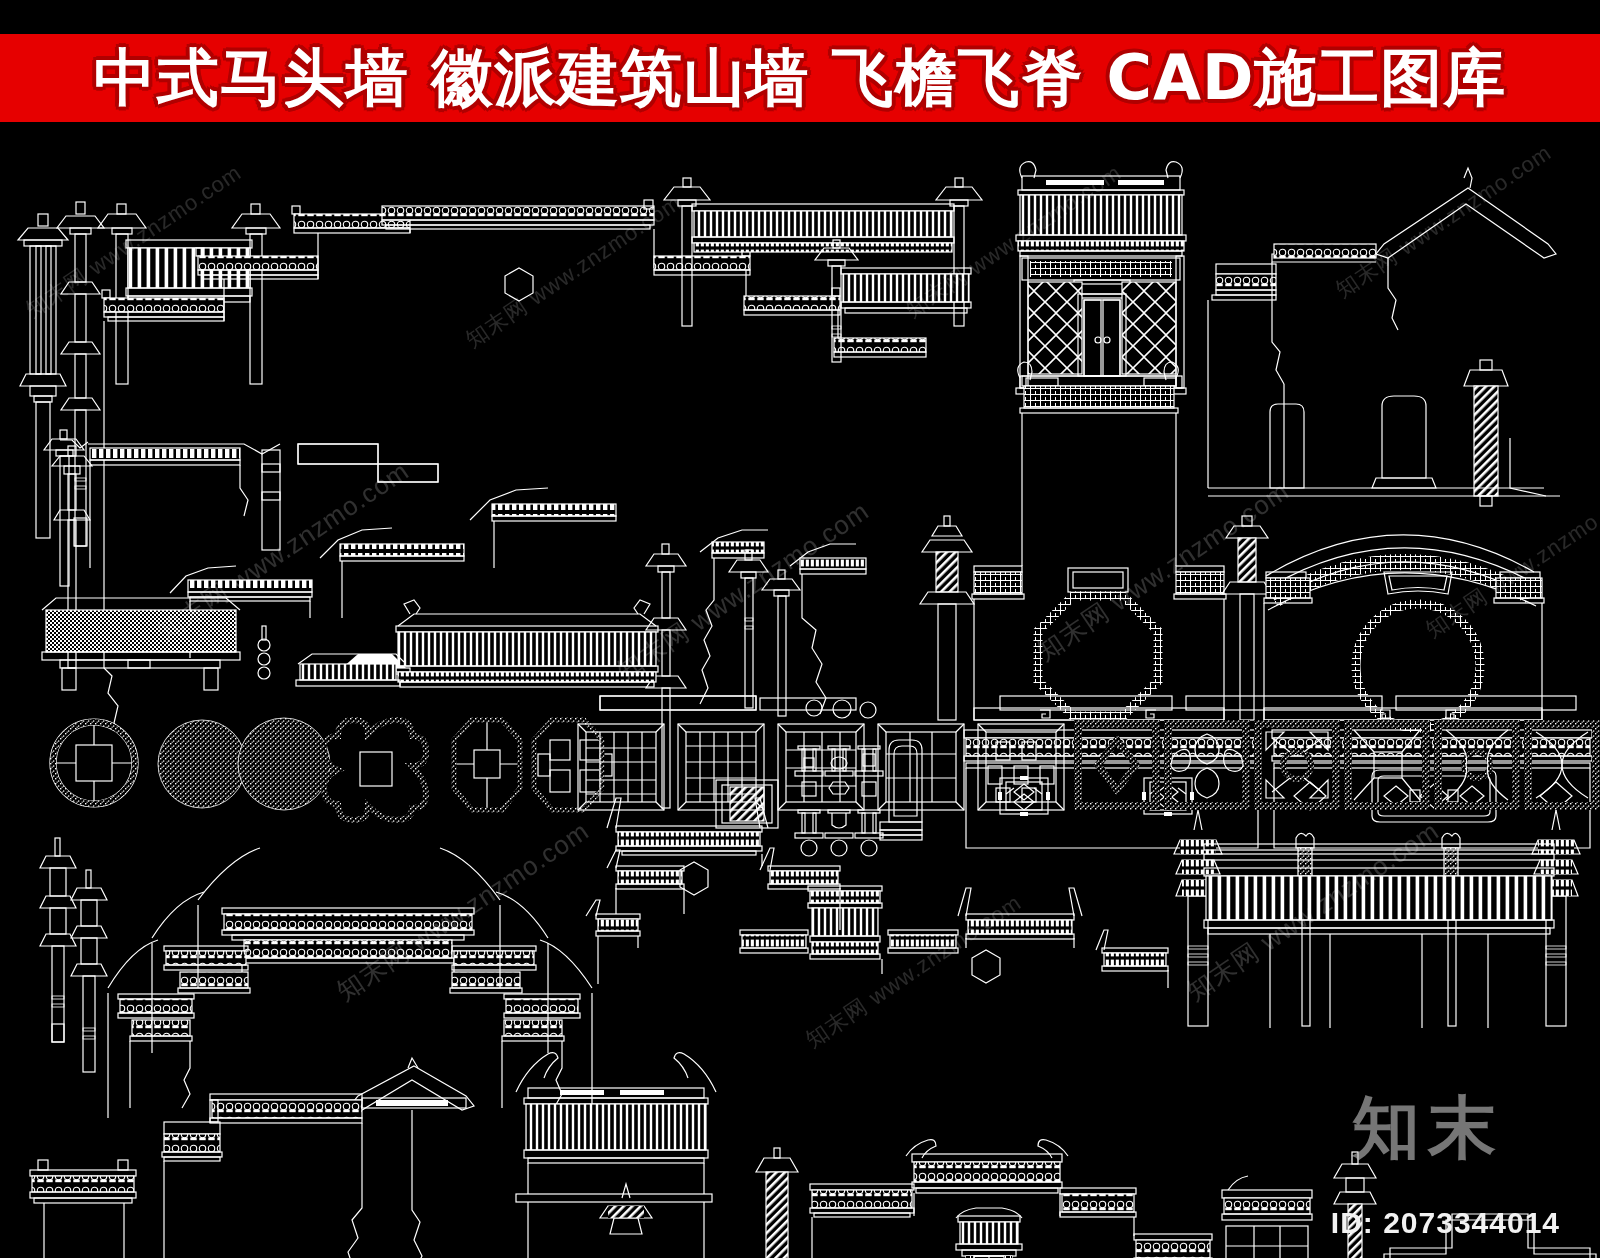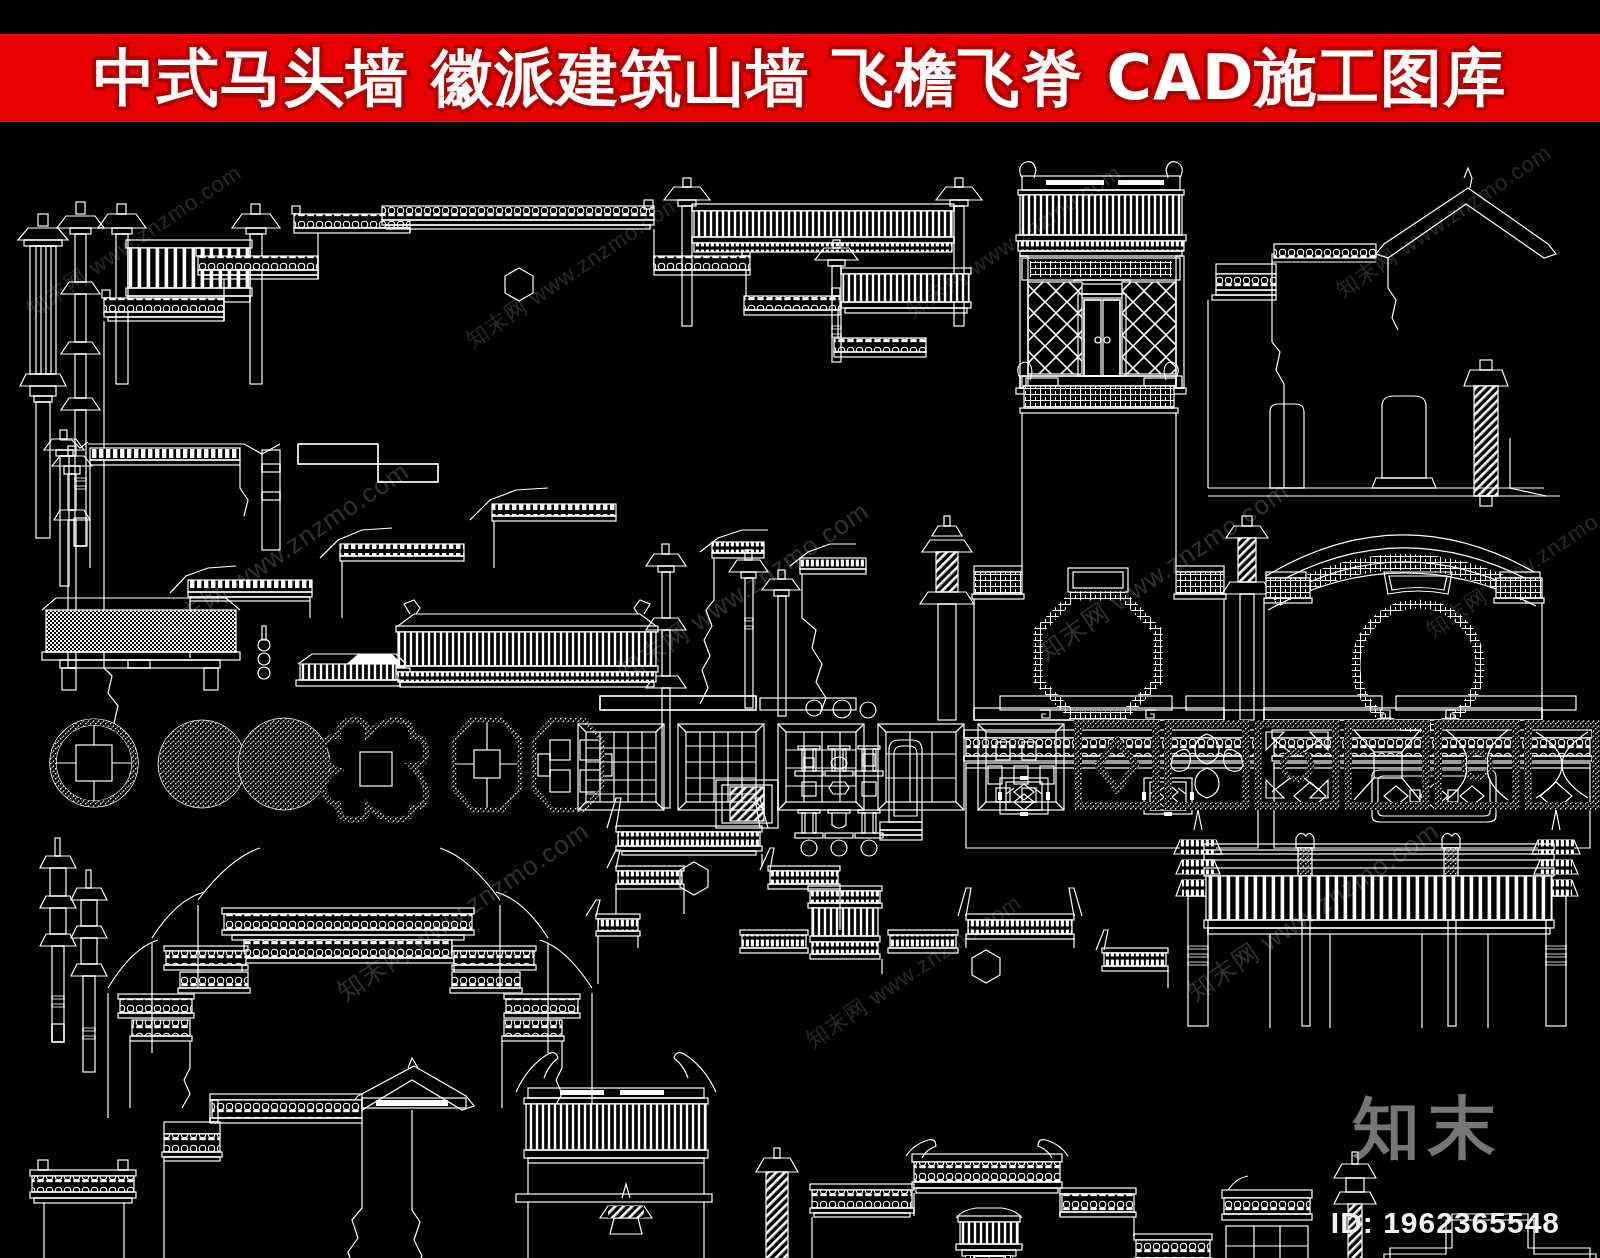--- a/index.html
+++ b/index.html
@@ -1257,15 +1257,15 @@
     <div class="wm" style="left:900px; top:300px;">知末网 www.znzmo.com</div>
     <div class="wm big" style="left:1030px;top:640px;">知末网 www.znzmo.com</div>
     <div class="wm" style="left:1330px;top:280px;">知末网 www.znzmo.com</div>
     <div class="wm" style="left:1420px;top:620px;">知末网 www.znzmo.com</div>
     <div class="wm big" style="left:330px; top:980px;">知末网 www.znzmo.com</div>
     <div class="wm" style="left:800px; top:1030px;">知末网 www.znzmo.com</div>
     <div class="wm big" style="left:1180px;top:980px;">知末网 www.znzmo.com</div>
   </div>
 
   <div class="logo">知末</div>
-  <div class="idtag">ID: 1962365548</div>
+  <div class="idtag">ID: 2073344014</div>
 
 </div>
 
 </body></html>

